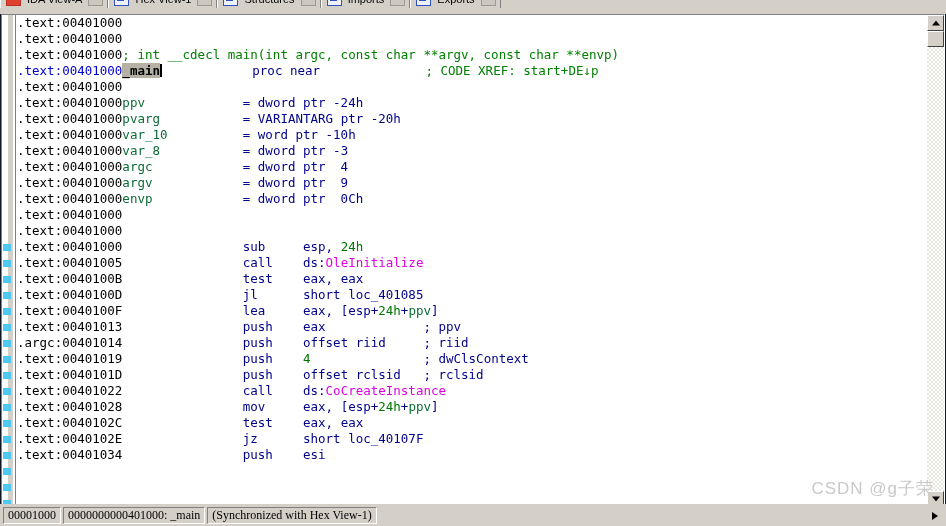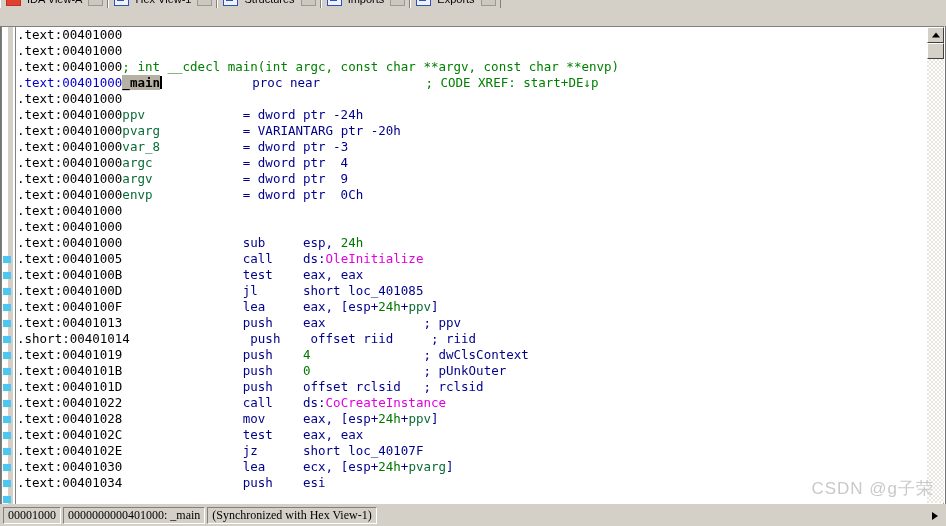--- a/index.html
+++ b/index.html
@@ -75,24 +75,24 @@
     width: 13px; height: 12px;
     flex: none;
     border: 1px solid #9a9a92;
     background: #ccc8c0;
   }
   .tab-label { padding: 0 2px; }
 
   
   .panel {
     position: absolute;
-    left: 0; top: 26px;
+    left: 0; top: 14px;
     width: 946px;
     height: 495px;
-    background: #737373;
+    background: #0f172a;
     box-sizing: border-box;
   }
   .panel-frame {
     position: absolute;
     left: 1px; top: 0px;
     width: 944px;
     height: 494px;
     border-top: 1px solid #808080;
     border-left: 1px solid #808080;
     border-right: 1px solid #ffffff;
@@ -339,41 +339,40 @@
       </div>
 
       <div class="code" id="code-area">
           <div class="line"><span class="addr">.text:00401000</span></div>
           <div class="line"><span class="addr">.text:00401000</span></div>
           <div class="line"><span class="addr">.text:00401000</span><span class="cmt">; int __cdecl main(int argc, const char **argv, const char **envp)</span></div>
           <div class="line"><span class="addr-sel">.text:00401000</span><span class="sel">_main</span><span class="caret"></span><span class="">            </span><span class="kw">proc near</span><span class="">              </span><span class="cmt">; CODE XREF: start+DE↓p</span></div>
           <div class="line"><span class="addr">.text:00401000</span></div>
           <div class="line"><span class="addr">.text:00401000</span><span class="name">ppv</span><span class="">             </span><span class="kw">= dword ptr -24h</span></div>
           <div class="line"><span class="addr">.text:00401000</span><span class="name">pvarg</span><span class="">           </span><span class="kw">= VARIANTARG ptr -20h</span></div>
+          <div class="line"><span class="addr">.text:00401000</span><span class="name">var_10</span><span class="">          </span><span class="kw">= word ptr -10h</span></div>
           <div class="line"><span class="addr">.text:00401000</span><span class="name">var_8</span><span class="">           </span><span class="kw">= dword ptr -3</span></div>
           <div class="line"><span class="addr">.text:00401000</span><span class="name">argc</span><span class="">            </span><span class="kw">= dword ptr  4</span></div>
           <div class="line"><span class="addr">.text:00401000</span><span class="name">argv</span><span class="">            </span><span class="kw">= dword ptr  9</span></div>
           <div class="line"><span class="addr">.text:00401000</span><span class="name">envp</span><span class="">            </span><span class="kw">= dword ptr  0Ch</span></div>
           <div class="line"><span class="addr">.text:00401000</span></div>
           <div class="line"><span class="addr">.text:00401000</span></div>
           <div class="line"><span class="addr">.text:00401000</span><span class="">                </span><span class="mn">sub</span><span class="">     </span><span class="kw">esp, </span><span class="num">24h</span></div>
           <div class="line"><span class="addr">.text:00401005</span><span class="">                </span><span class="mn">call</span><span class="">    </span><span class="kw">ds:</span><span class="api">OleInitialize</span></div>
           <div class="line"><span class="addr">.text:0040100B</span><span class="">                </span><span class="mn">test</span><span class="">    </span><span class="kw">eax, eax</span></div>
           <div class="line"><span class="addr">.text:0040100D</span><span class="">                </span><span class="mn">jl</span><span class="">      </span><span class="kw">short loc_401085</span></div>
           <div class="line"><span class="addr">.text:0040100F</span><span class="">                </span><span class="mn">lea</span><span class="">     </span><span class="kw">eax, [esp+</span><span class="num">24h</span><span class="kw">+</span><span class="name">ppv</span><span class="kw">]</span></div>
           <div class="line"><span class="addr">.text:00401013</span><span class="">                </span><span class="mn">push</span><span class="">    </span><span class="kw">eax</span><span class="">             </span><span class="kw">; ppv</span></div>
-          <div class="line"><span class="addr">.short:00401014</span><span class="">                </span><span class="mn">push</span><span class="">    </span><span class="kw">offset riid</span><span class="">     </span><span class="kw">; riid</span></div>
+          <div class="line"><span class="addr">.argc:00401014</span><span class="">                </span><span class="mn">push</span><span class="">    </span><span class="kw">offset riid</span><span class="">     </span><span class="kw">; riid</span></div>
           <div class="line"><span class="addr">.text:00401019</span><span class="">                </span><span class="mn">push</span><span class="">    </span><span class="num">4</span><span class="">               </span><span class="kw">; dwClsContext</span></div>
-          <div class="line"><span class="addr">.text:0040101B</span><span class="">                </span><span class="mn">push</span><span class="">    </span><span class="num">0</span><span class="">               </span><span class="kw">; pUnkOuter</span></div>
           <div class="line"><span class="addr">.text:0040101D</span><span class="">                </span><span class="mn">push</span><span class="">    </span><span class="kw">offset rclsid</span><span class="">   </span><span class="kw">; rclsid</span></div>
           <div class="line"><span class="addr">.text:00401022</span><span class="">                </span><span class="mn">call</span><span class="">    </span><span class="kw">ds:</span><span class="api">CoCreateInstance</span></div>
           <div class="line"><span class="addr">.text:00401028</span><span class="">                </span><span class="mn">mov</span><span class="">     </span><span class="kw">eax, [esp+</span><span class="num">24h</span><span class="kw">+</span><span class="name">ppv</span><span class="kw">]</span></div>
           <div class="line"><span class="addr">.text:0040102C</span><span class="">                </span><span class="mn">test</span><span class="">    </span><span class="kw">eax, eax</span></div>
           <div class="line"><span class="addr">.text:0040102E</span><span class="">                </span><span class="mn">jz</span><span class="">      </span><span class="kw">short loc_40107F</span></div>
-          <div class="line"><span class="addr">.text:00401030</span><span class="">                </span><span class="mn">lea</span><span class="">     </span><span class="kw">ecx, [esp+</span><span class="num">24h</span><span class="kw">+</span><span class="name">pvarg</span><span class="kw">]</span></div>
           <div class="line"><span class="addr">.text:00401034</span><span class="">                </span><span class="mn">push</span><span class="">    </span><span class="kw">esi</span></div>
         </div>
 
       <div class="vsb">
         <div class="sbbtn up" style="top:0">
             <span class="tri"></span>
           </div>
         <div class="sbthumb"></div>
         <div class="vsb-track"></div>
         <div class="sbbtn down" style="bottom:0">

